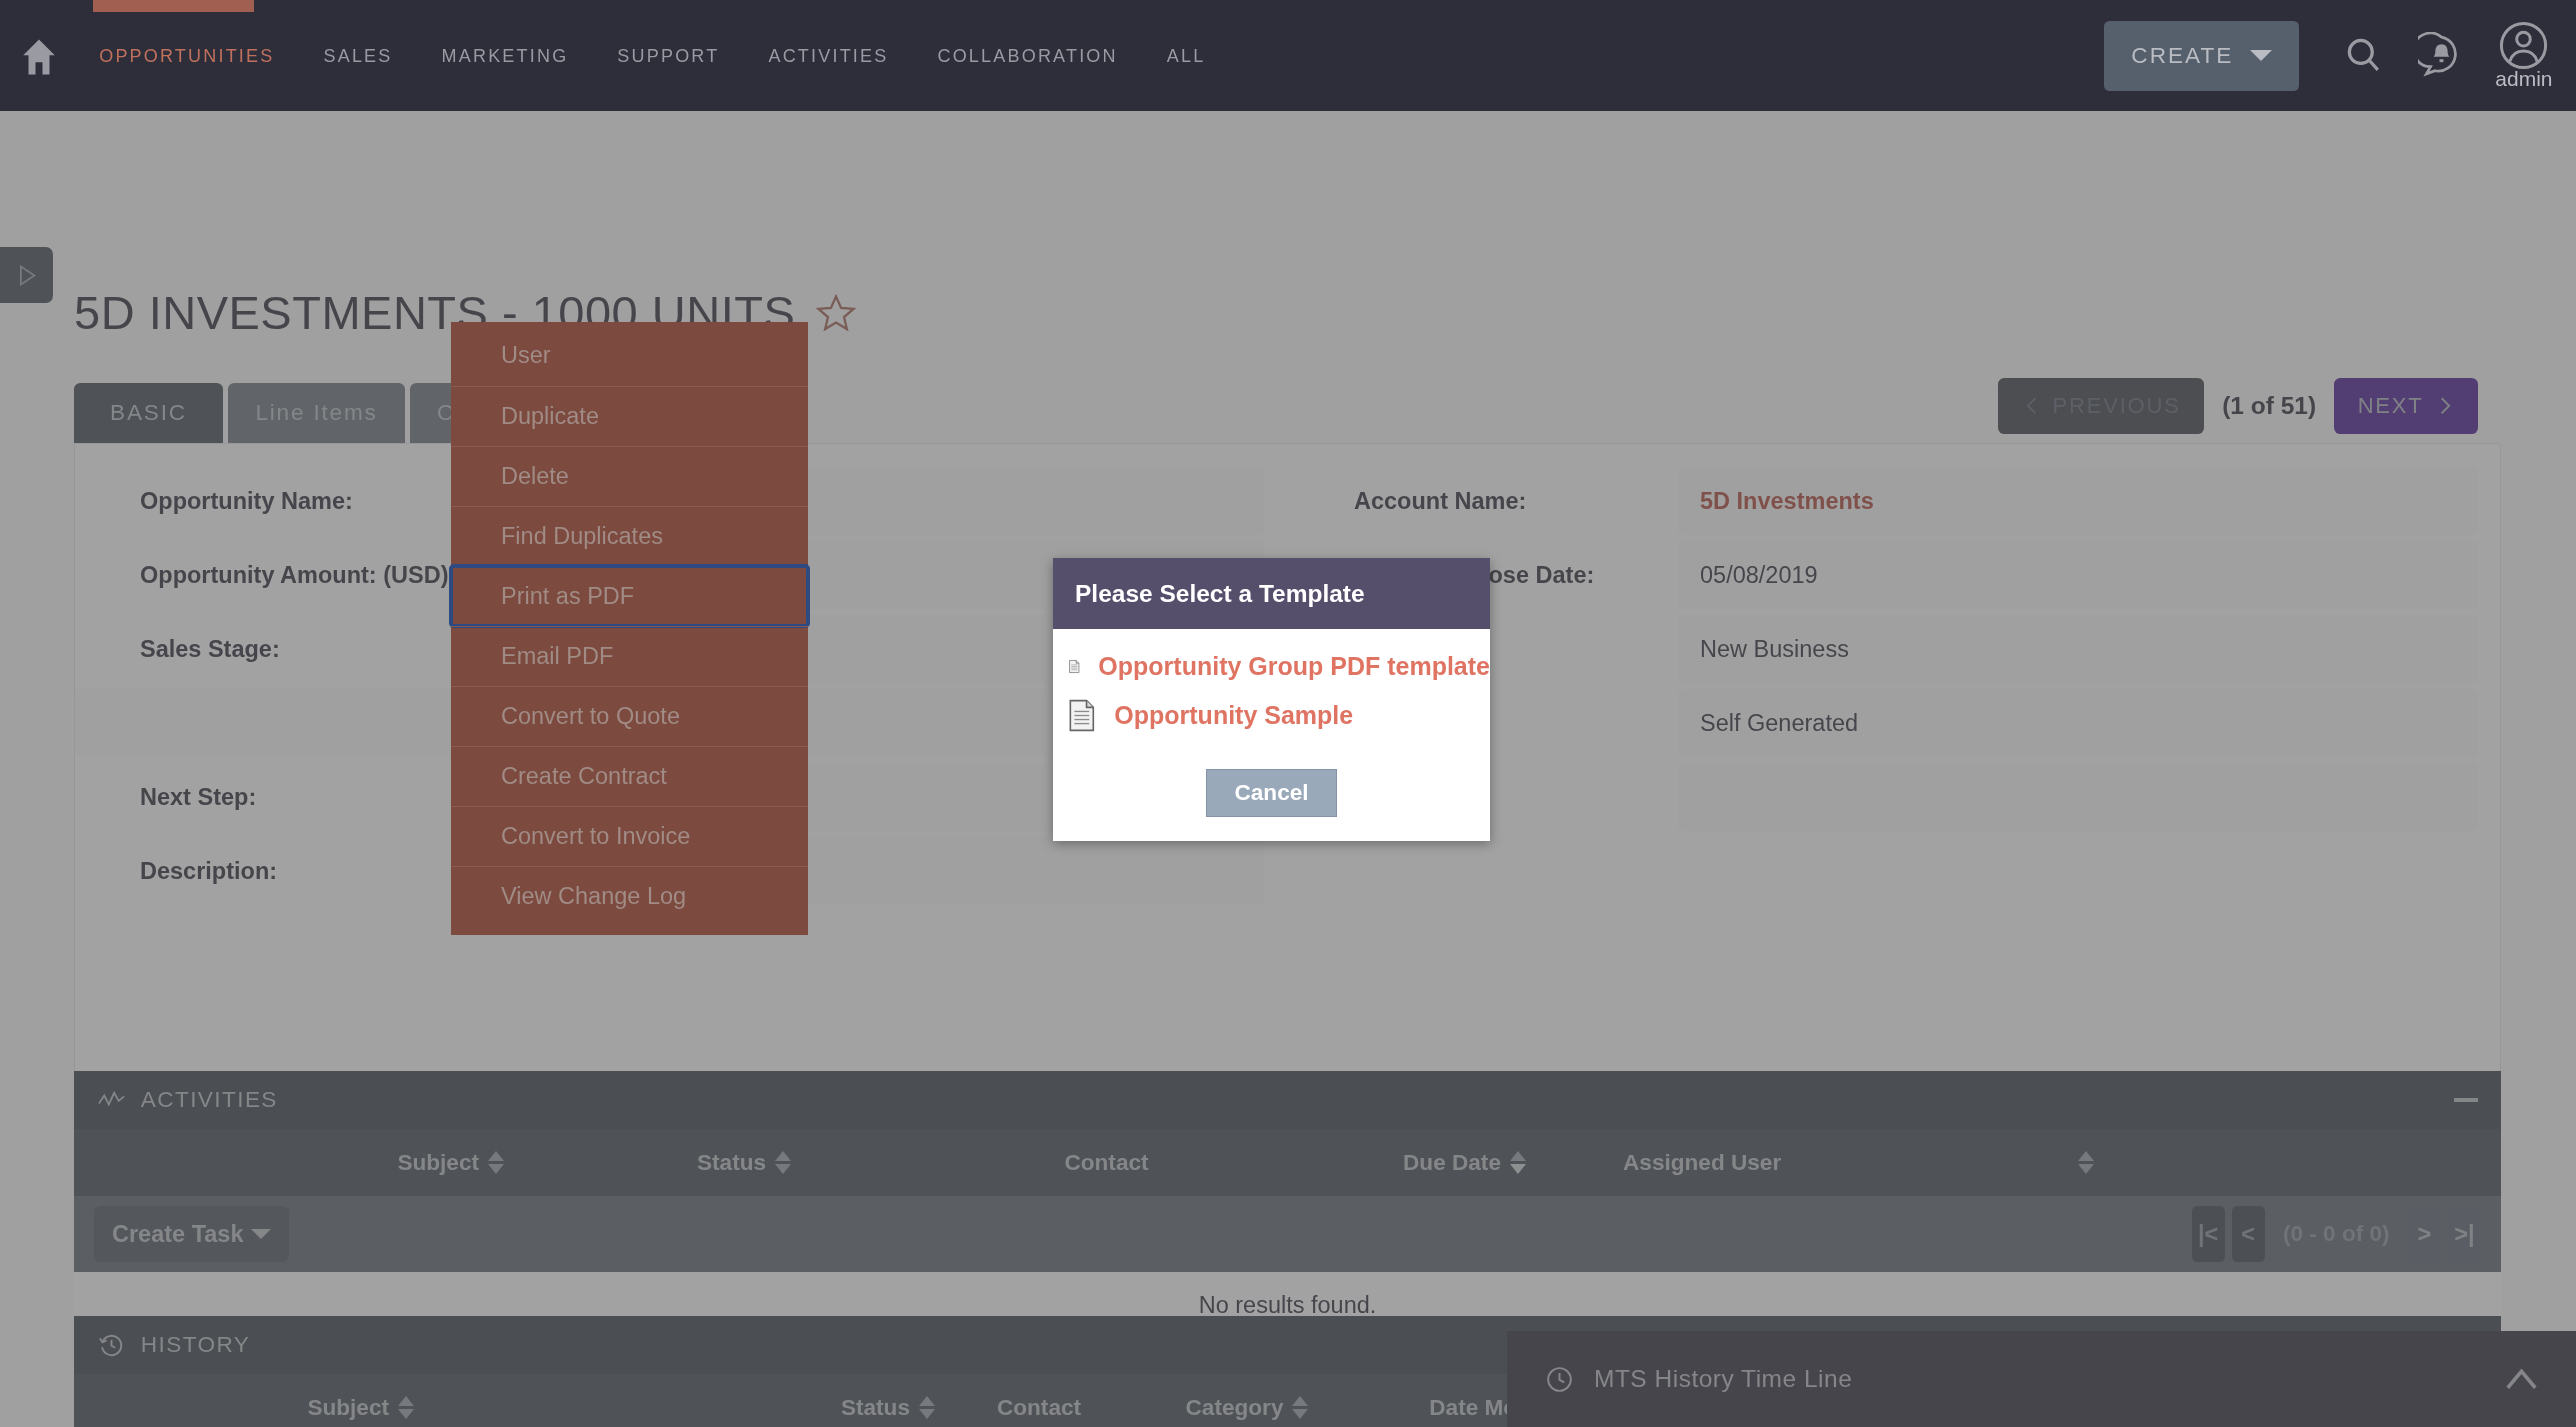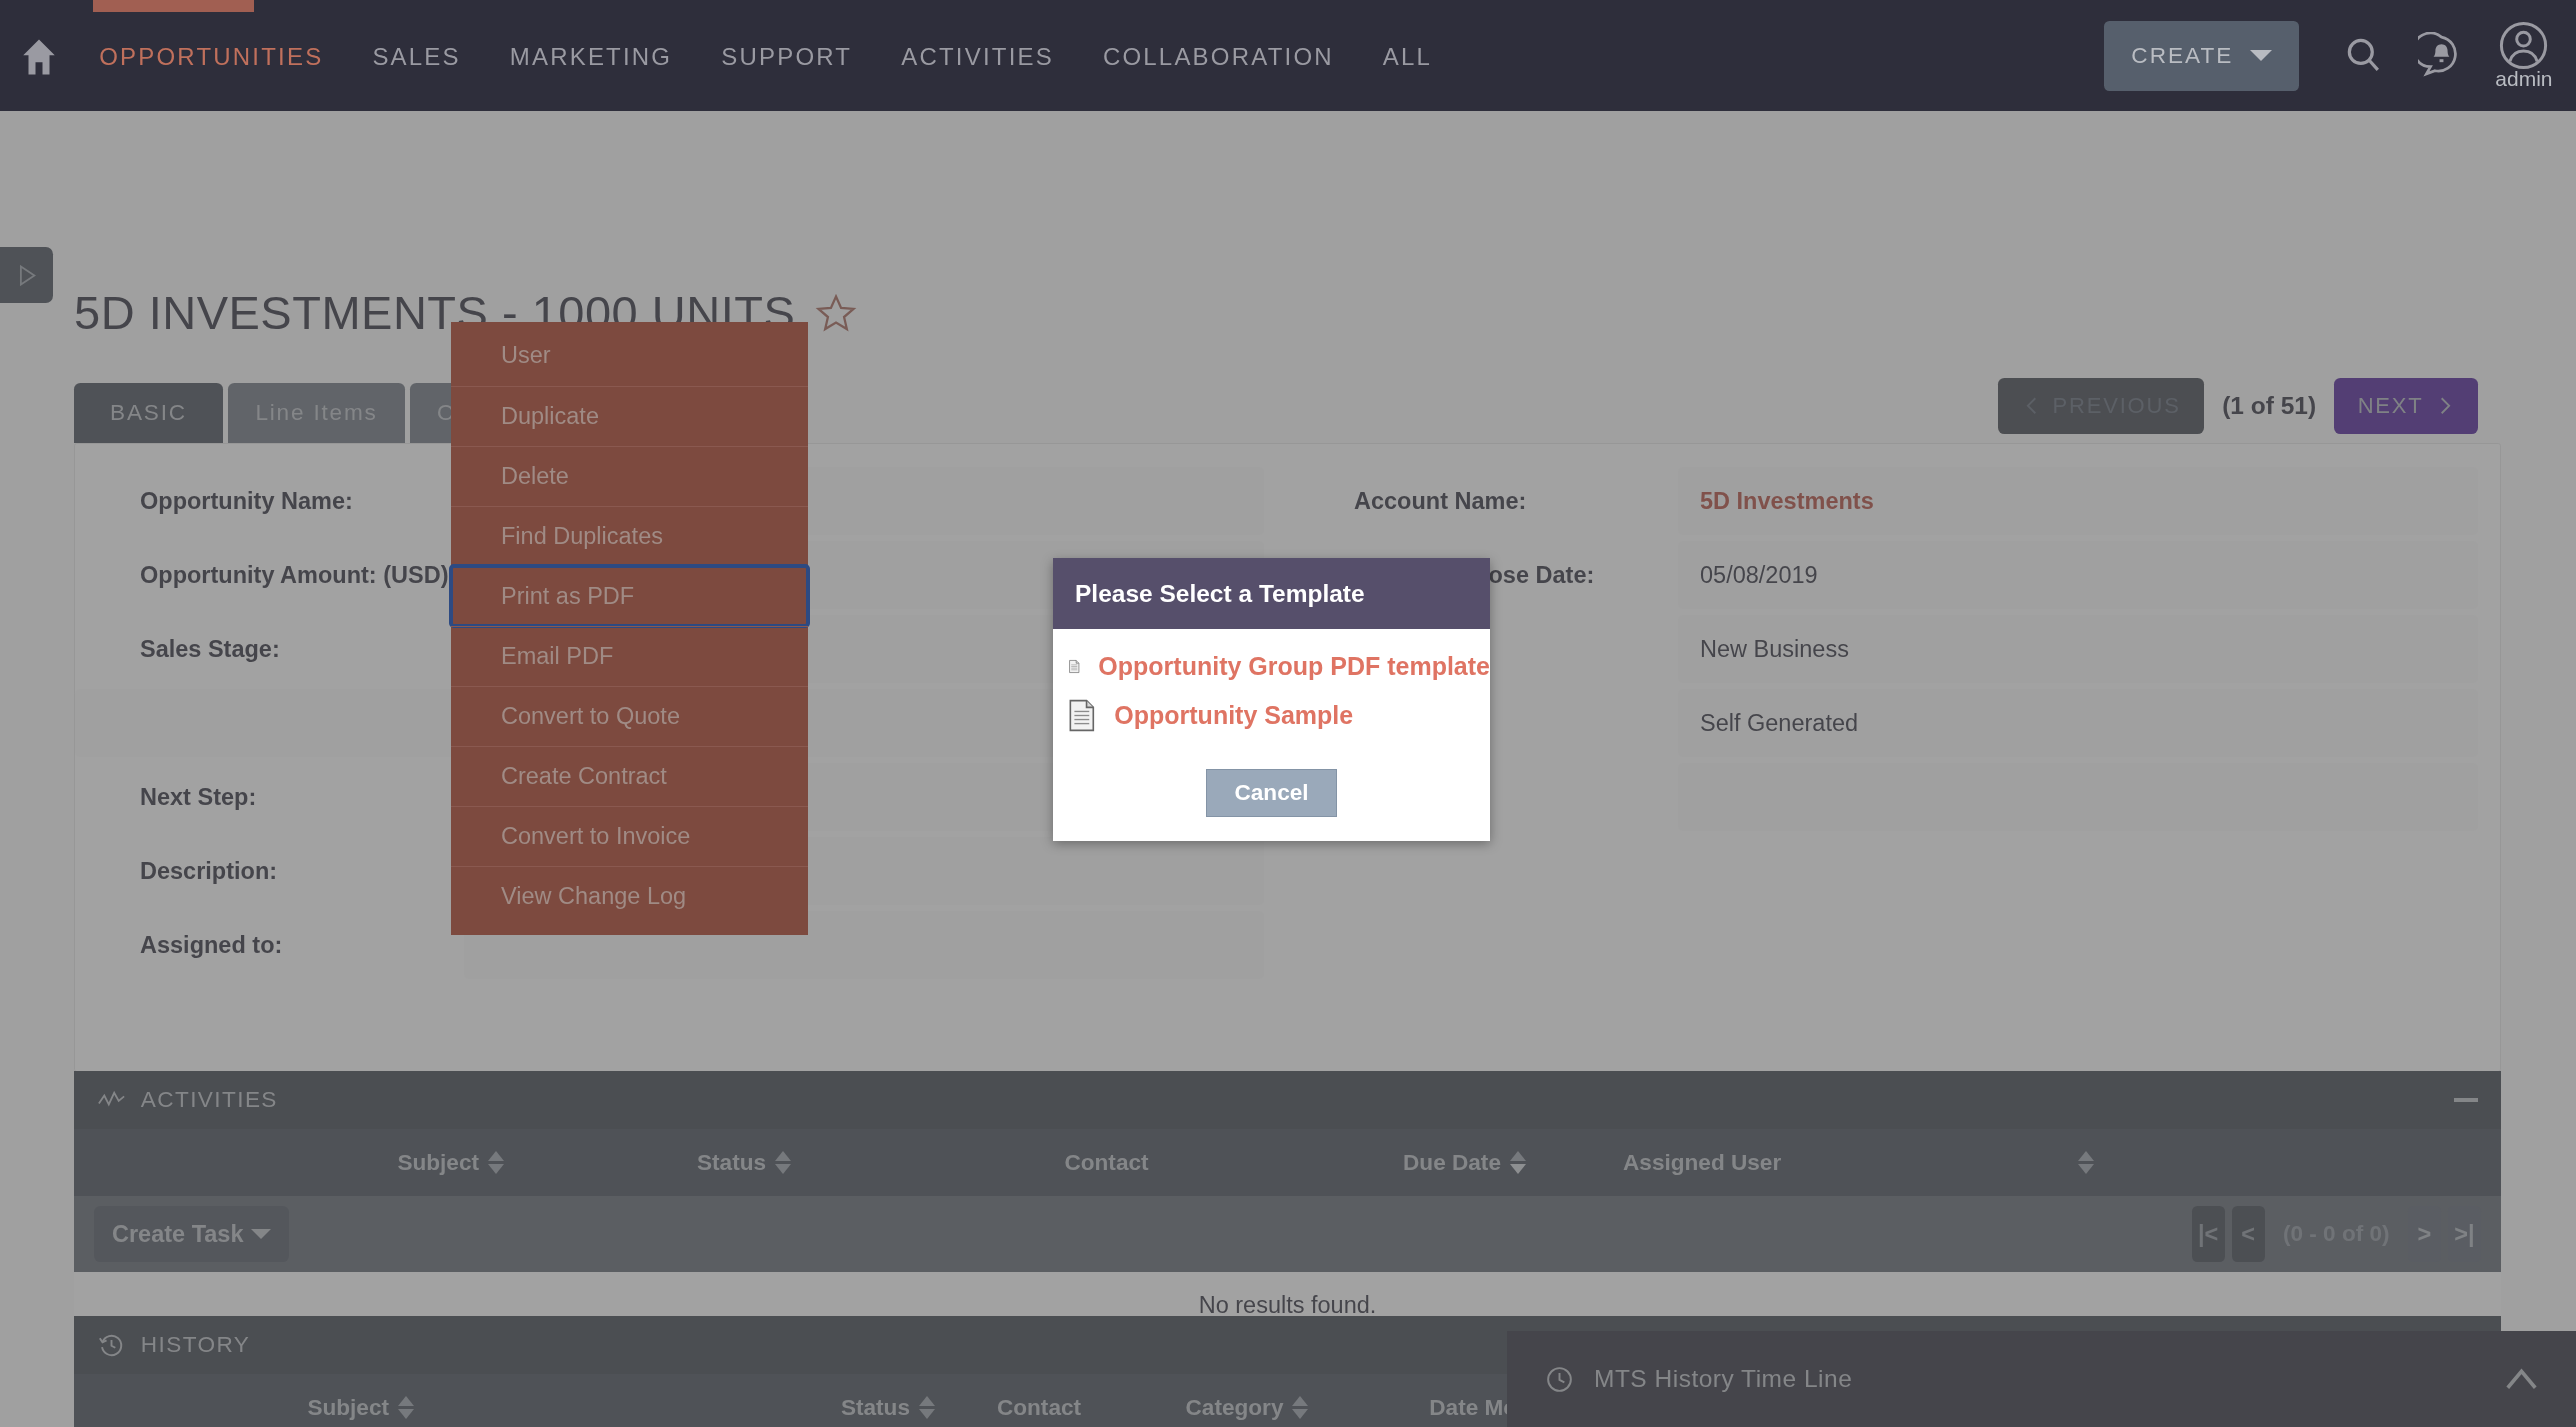--- a/index.html
+++ b/index.html
@@ -22,21 +22,21 @@
   }
   #nav-items{
     position:absolute; left:0; top:25px; height:63px;
     display:flex; align-items:center;
   }
   .home-icon{
     width:53px; height:42px; margin-left:12.7px; margin-right:9px;
     display:flex; align-items:center; justify-content:center;
   }
   .nav-link{
-    color:#9a9aa2; font-size:24px; letter-spacing:2.2px;
+    color:#9a9aa2; font-size:18px; letter-spacing:2.2px;
     padding:0 24.5px; white-space:nowrap; font-weight:400;
   }
   .nav-link.active{ color:#c0705c; }
 
   #nav-right{
     position:absolute; right:0; top:0; height:111px;
     display:flex; align-items:center; padding-right:16.3px;
   }
   #create-btn{
     background:#565f6c; color:#b9bcc2; font-size:22.6px; letter-spacing:2px;
@@ -303,24 +303,20 @@
         </div>
       <div class="frow">
           <div class="fvalue blank"></div>
         </div>
       <div class="frow">
           <div class="flabel">Next Step:</div>
           <div class="fvalue blank"></div>
         </div>
       <div class="frow">
           <div class="flabel">Description:</div>
-          <div class="fvalue blank"></div>
-        </div>
-      <div class="frow">
-          <div class="flabel">Assigned to:</div>
           <div class="fvalue blank"></div>
         </div>
     </div>
 
     <div class="col right">
       <div class="frow">
           <div class="flabel">Account Name:</div>
           <div class="fvalue link">5D Investments</div>
         </div>
       <div class="frow">

